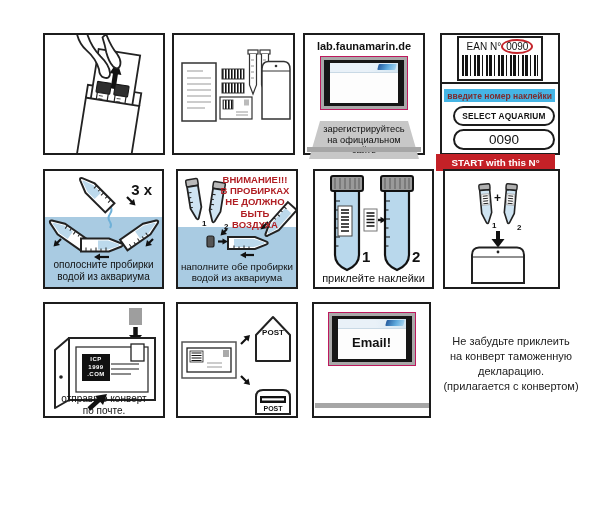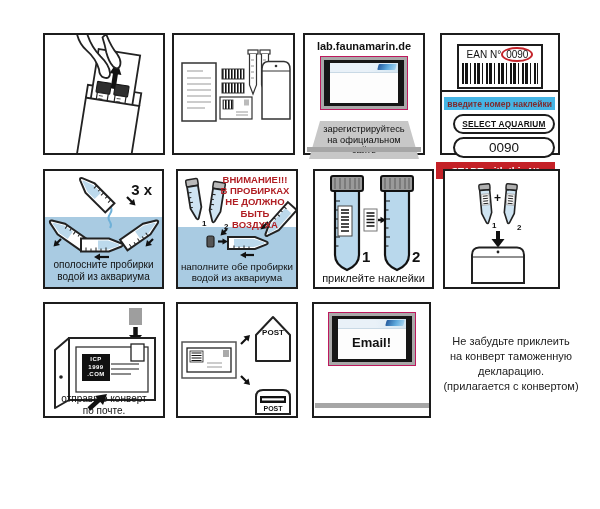--- a/index.html
+++ b/index.html
@@ -36,30 +36,30 @@
             background:linear-gradient(100deg,#24599c,#5ea9dc 55%,#a5d3ef);transform:skewX(-15deg);}
   .lap-base{position:absolute;left:50%;transform:translateX(-50%);width:110px;height:38px;
             background:#c7c7c7;clip-path:polygon(10% 0,90% 0,100% 100%,0 100%);
             display:flex;align-items:center;justify-content:center;margin-top:12px;}
   .lap-base .cap{position:static;font-size:9.3px;}
   .lap-foot{position:absolute;left:50%;transform:translateX(-50%);width:114px;height:5px;background:#a6a6a6;}
   .screen-word{position:absolute;left:0;right:0;top:16px;text-align:center;
                font-size:13px;font-weight:bold;color:#111;}
 
   
-  .ean-section{height:47px;border-bottom:2px solid #1c1c1c;display:flex;align-items:center;justify-content:center;margin-top:8px;}
+  .ean-section{height:47px;border-bottom:2px solid #1c1c1c;display:flex;align-items:center;justify-content:center;}
   .ean-box{border:2px solid #1c1c1c;width:86px;padding:1px 3px 3px;box-sizing:border-box;background:#fff;}
   .ean-line{font-size:10px;text-align:center;white-space:nowrap;}
   .ean-circle{display:inline-block;border:2px solid #c4242b;border-radius:50%;padding:0 3px;line-height:1.1;}
   .barcode{height:21px;margin-top:1px;
            background:repeating-linear-gradient(90deg,#131313 0 2px,#fff 2px 3px,#131313 3px 6px,#fff 6px 8px,#131313 8px 9px,#fff 9px 12px);}
   .p14-bottom{display:flex;flex-direction:column;align-items:flex-end;gap:3.5px;padding:5px 3px;}
   .hint-band{background:#45b5e5;color:#7d2b2e;font-weight:bold;font-size:8.5px;padding:1.5px 3px;white-space:nowrap;}
   .pill{border:2px solid #1c1c1c;border-radius:11px;width:102px;text-align:center;box-sizing:border-box;background:#fff;}
-  .pill-select{font-size:8.3px;font-weight:bold;padding:3px 0;letter-spacing:.2px;text-decoration:underline;}
+  .pill-select{font-size:8.3px;font-weight:bold;padding:3px 0;letter-spacing:.2px;}
   .pill-number{font-size:13.5px;padding:1px 0;}
   .start-band{background:#c42127;color:#fff;font-weight:bold;font-size:9.8px;width:119px;
               text-align:center;padding:3px 0;}
 
   .rep-label{position:absolute;right:10px;top:10px;font-size:15px;font-weight:bold;}
   .warning{position:absolute;right:2px;top:3px;width:78px;text-align:center;
            color:#b01e23;font-weight:bold;font-size:9.5px;line-height:1.18;}
   .tube-num{position:absolute;font-weight:bold;color:#111;}
   .plus-sign{position:absolute;font-weight:bold;font-size:12px;}
   .icp-label{position:absolute;background:#111;color:#fff;font-weight:bold;font-size:6px;

